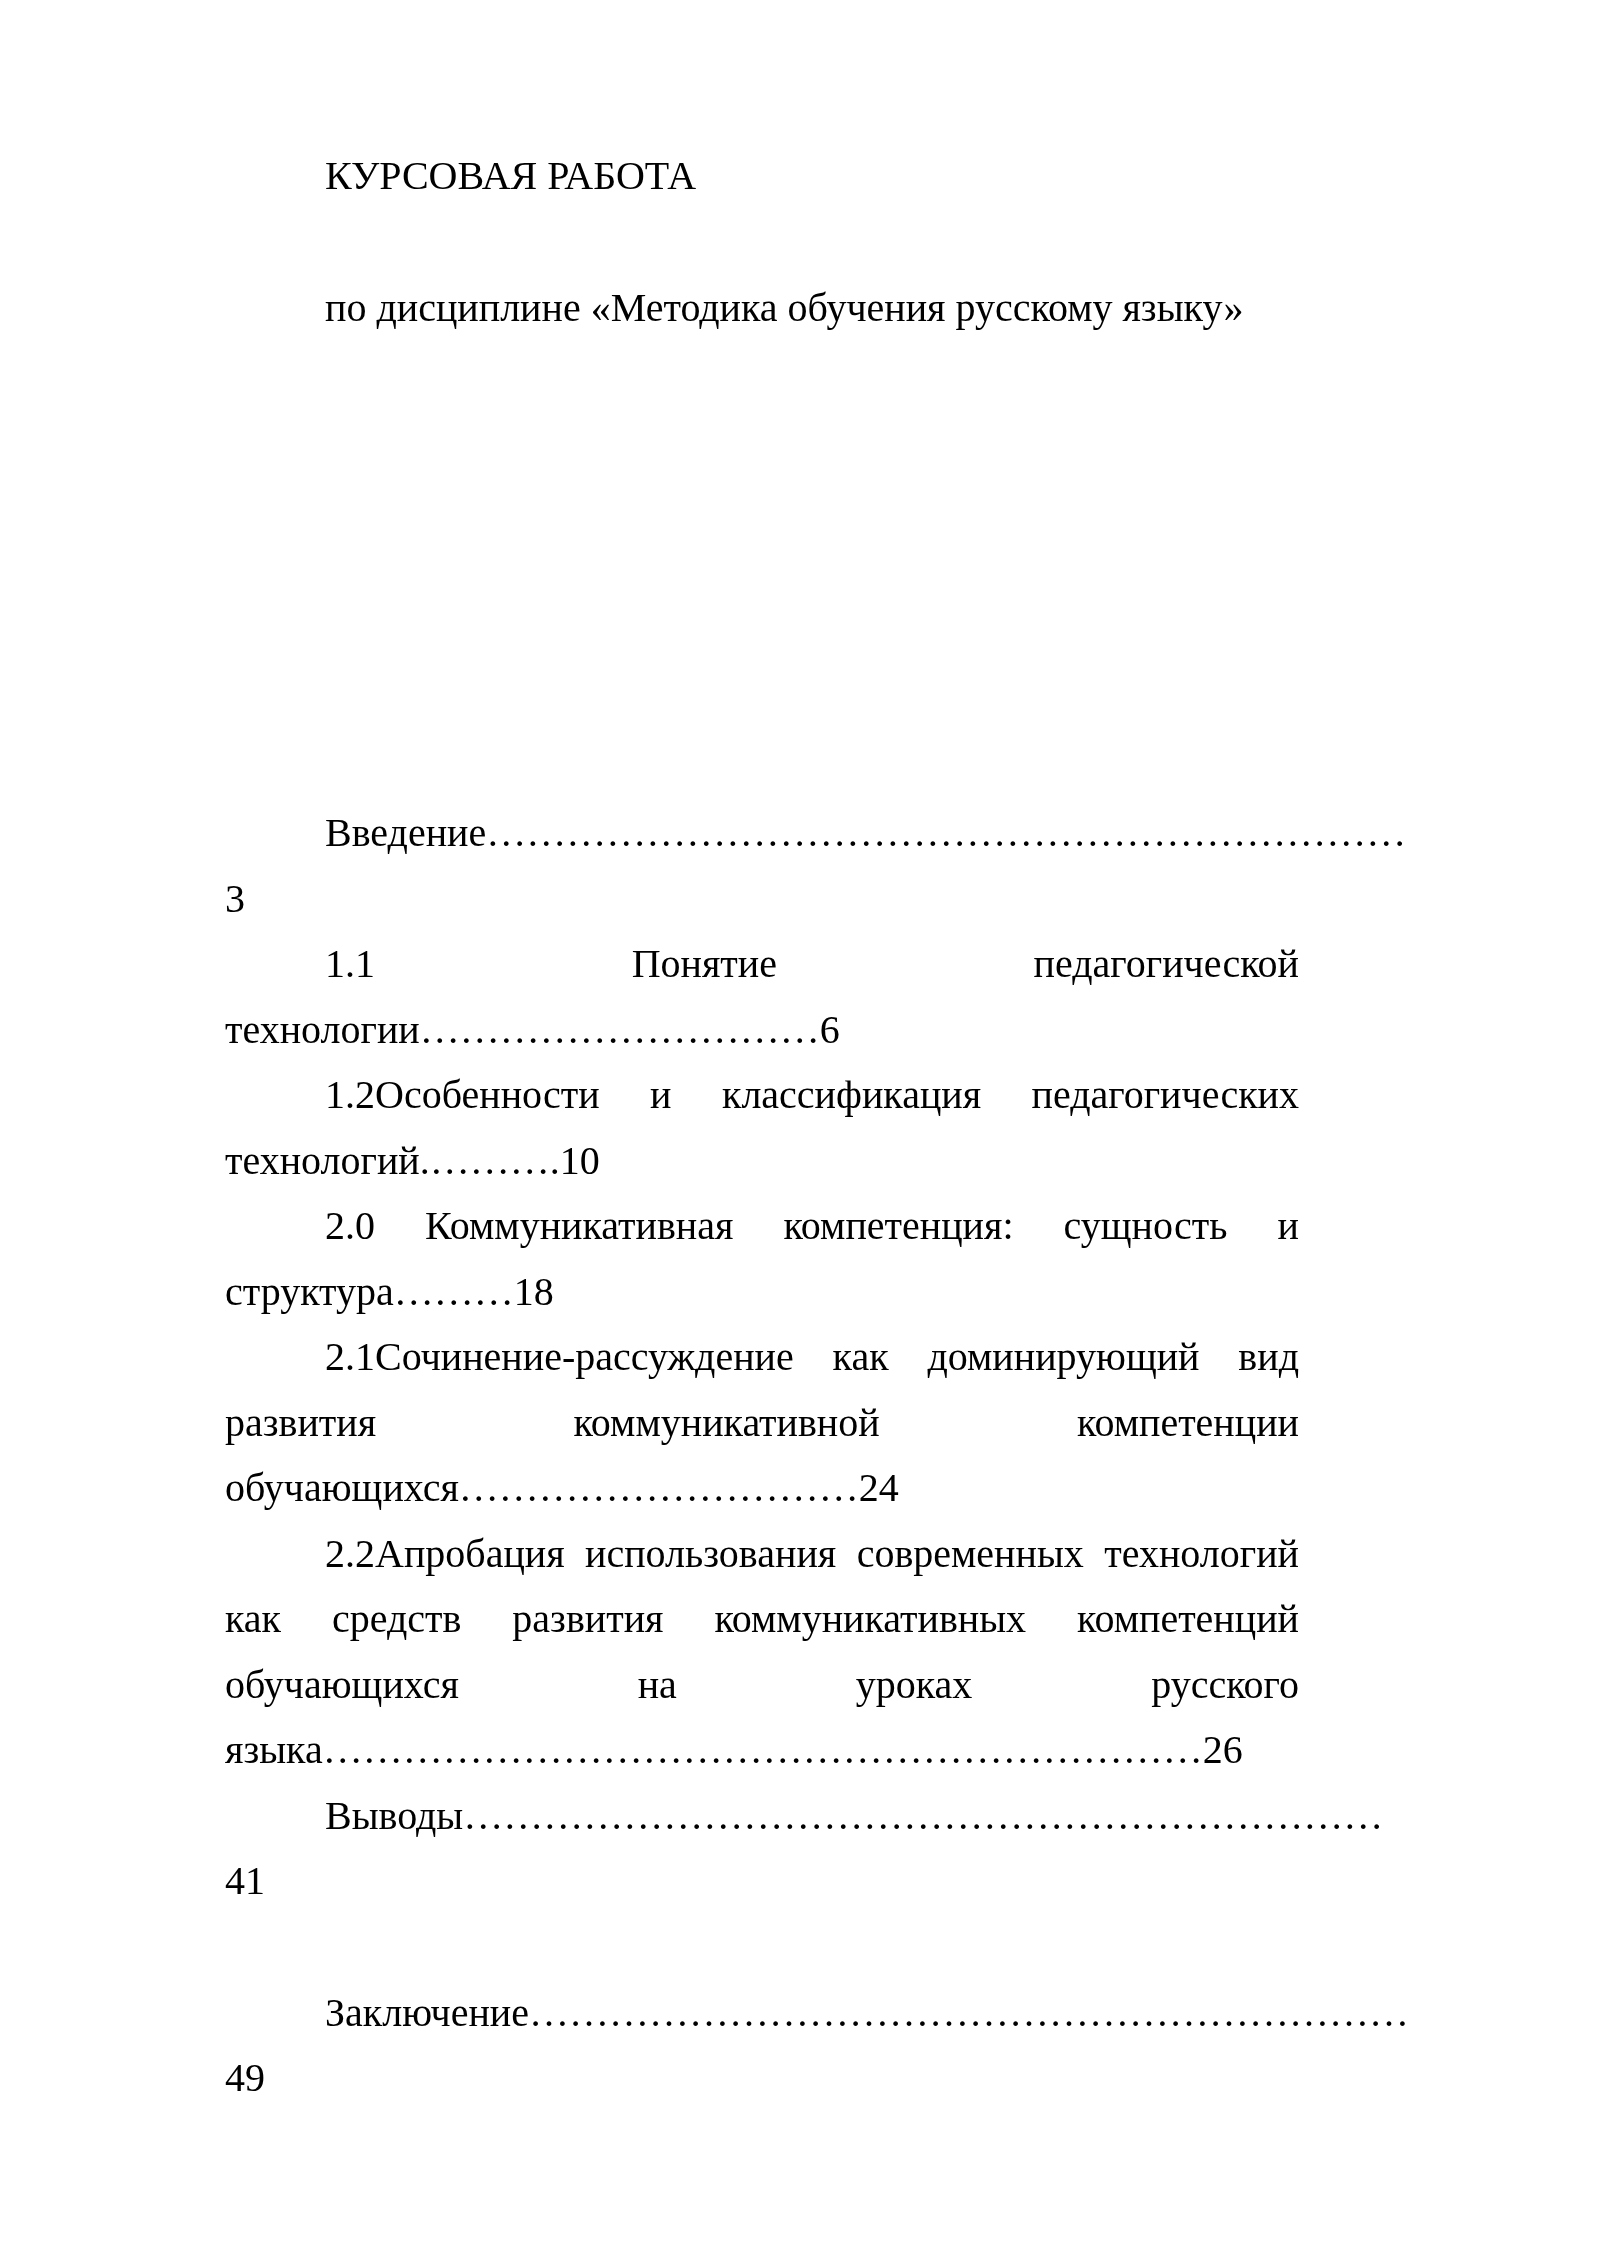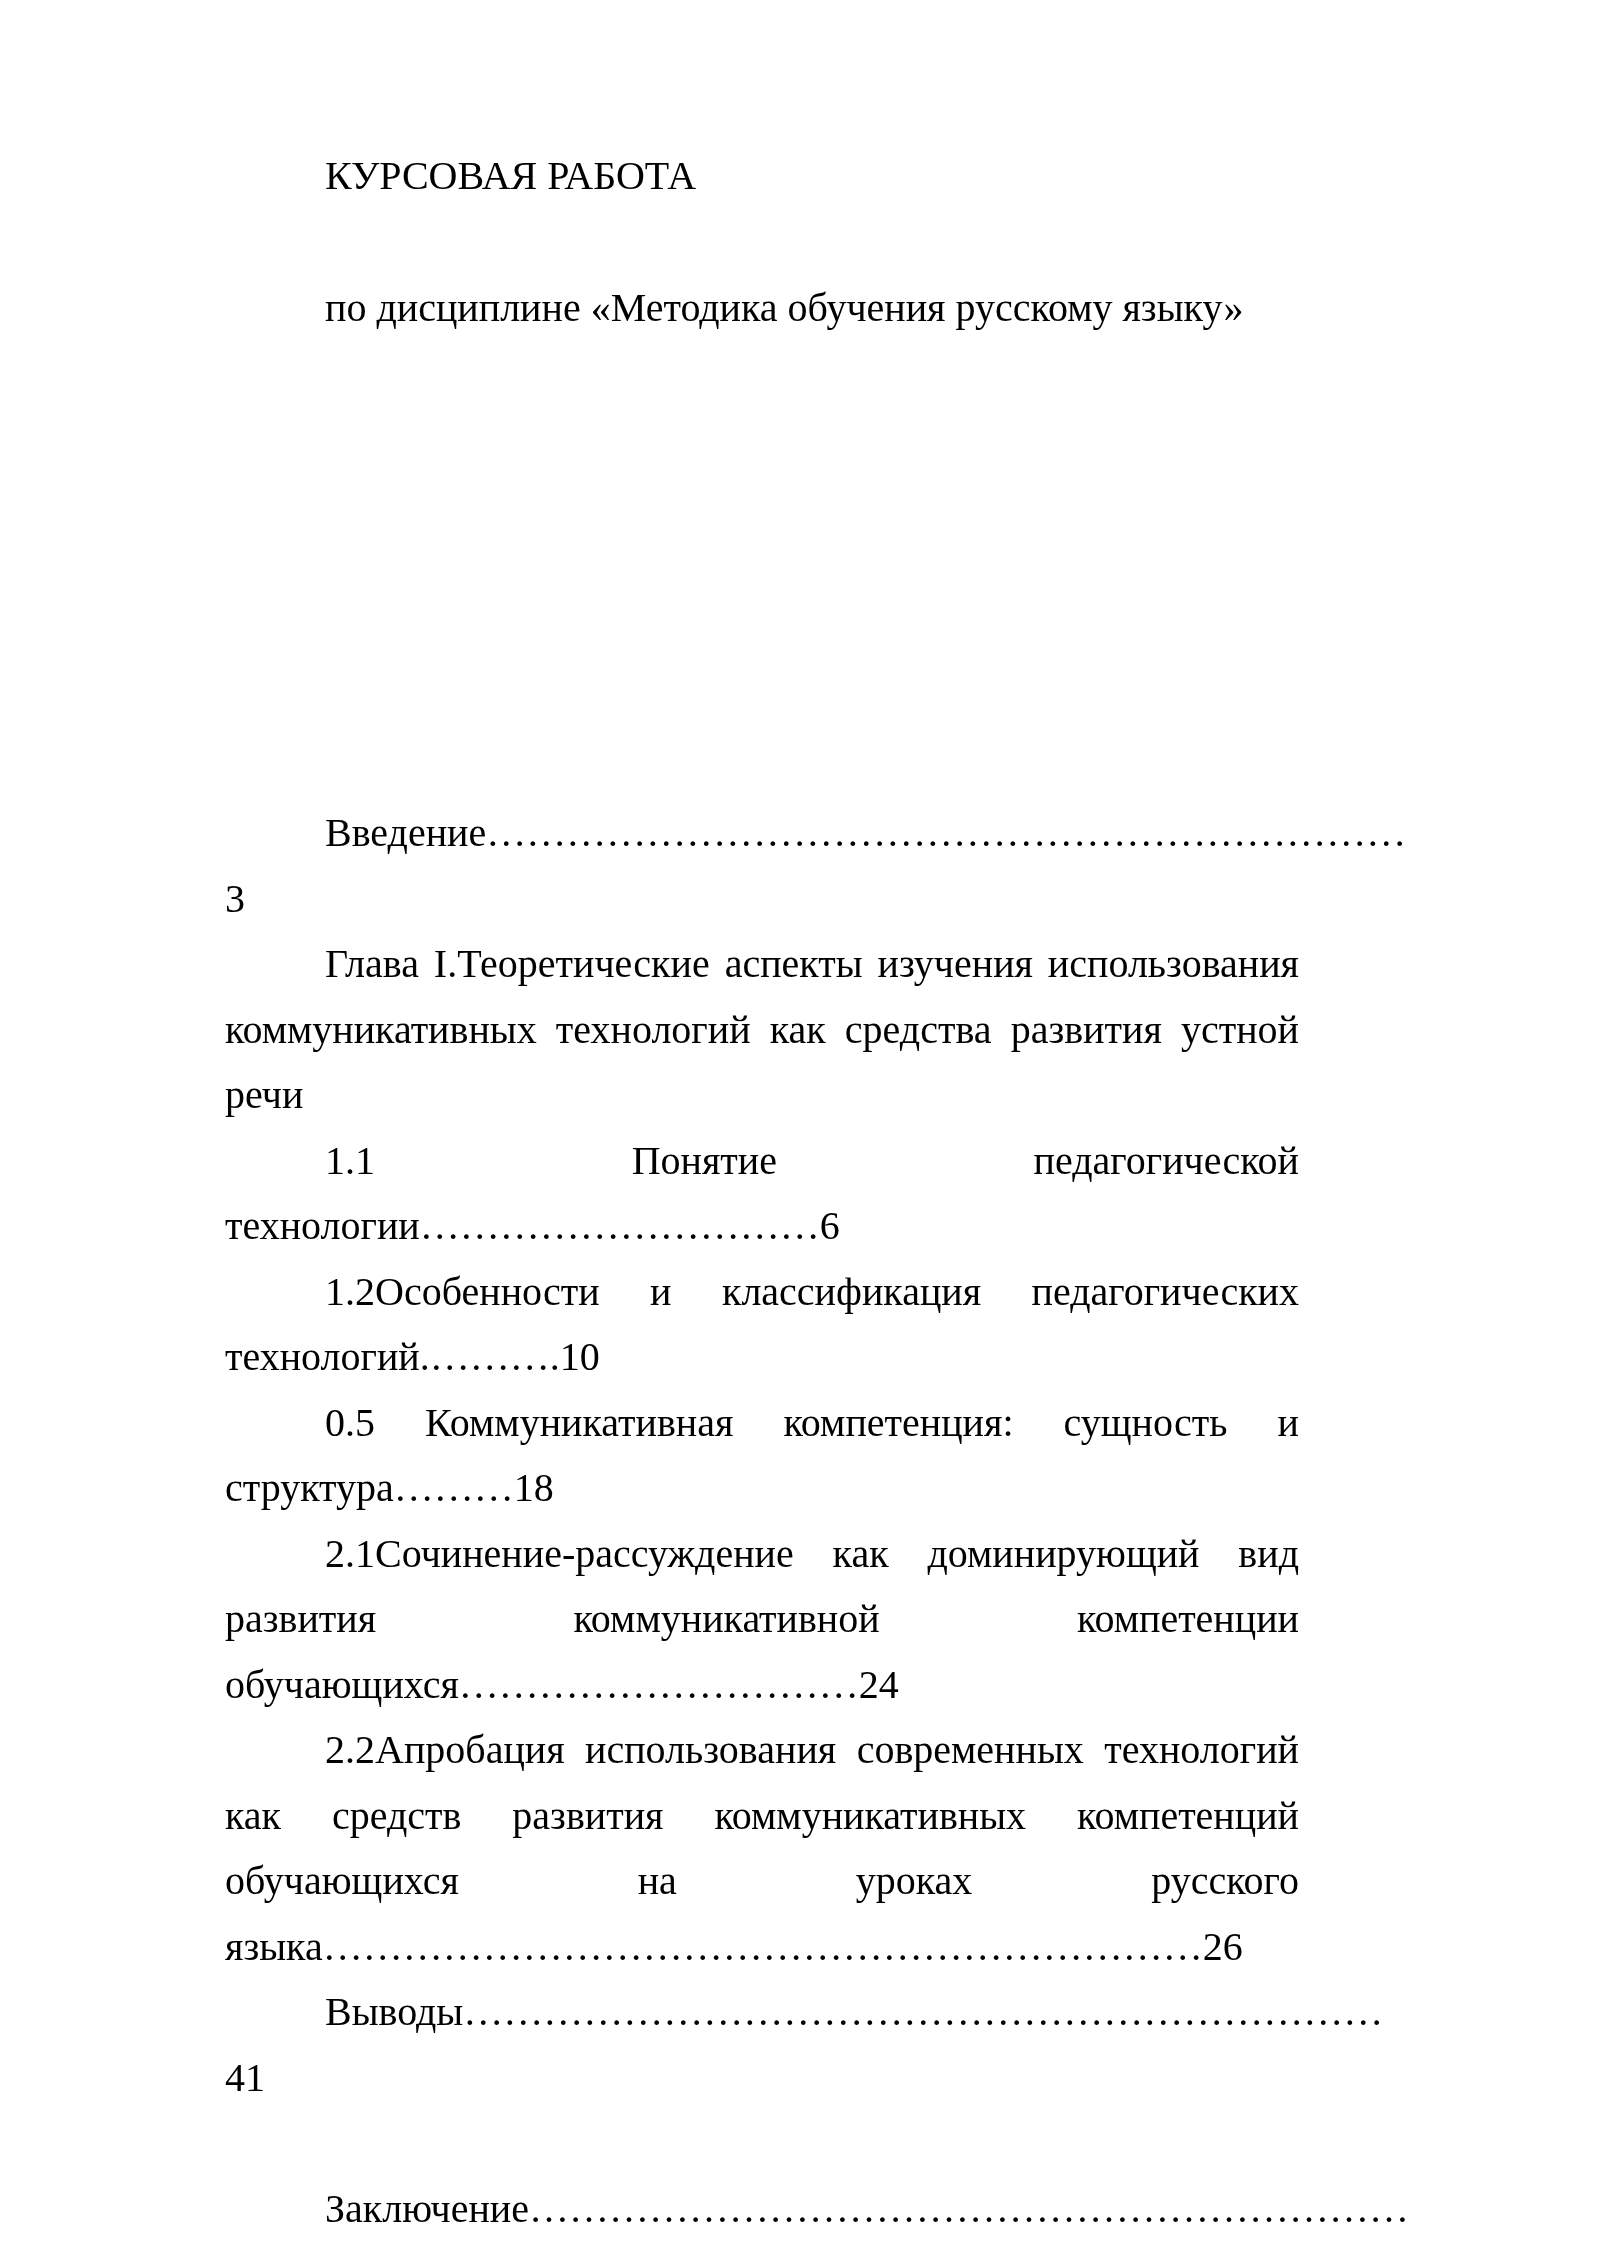--- a/index.html
+++ b/index.html
@@ -44,24 +44,23 @@
   <p class="para">КУРСОВАЯ РАБОТА</p>
 
   <div class="blank-line"></div>
 
   <p class="para">по дисциплине «Методика обучения русскому языку»</p>
 
   <div class="blank-block"></div>
 
 
   <p class="para">Введение……………………………………………………………3</p>
-  <p class="para">Глава I.Теоретические аспекты изучения использования коммуникативных технологий как средства развития устной речи</p>
   <p class="para">1.1 Понятие педагогической технологии…………………………6</p>
   <p class="para">1.2Особенности и классификация педагогических технологий.……….10</p>
-  <p class="para">0.5 Коммуникативная компетенция: сущность и структура………18</p>
+  <p class="para">2.0 Коммуникативная компетенция: сущность и структура………18</p>
   <p class="para">2.1Сочинение-рассуждение как доминирующий вид развития коммуникативной компетенции обучающихся…………………………24</p>
   <p class="para">2.2Апробация использования современных технологий как средств развития коммуникативных компетенций обучающихся на уроках русского языка…………………………………………………………26</p>
   <p class="para">Выводы……………………………………………………………41</p>
 
   <div class="blank-line"></div>
 
   <p class="para">Заключение…………………………………………………………49</p>
 
 </div>
 

